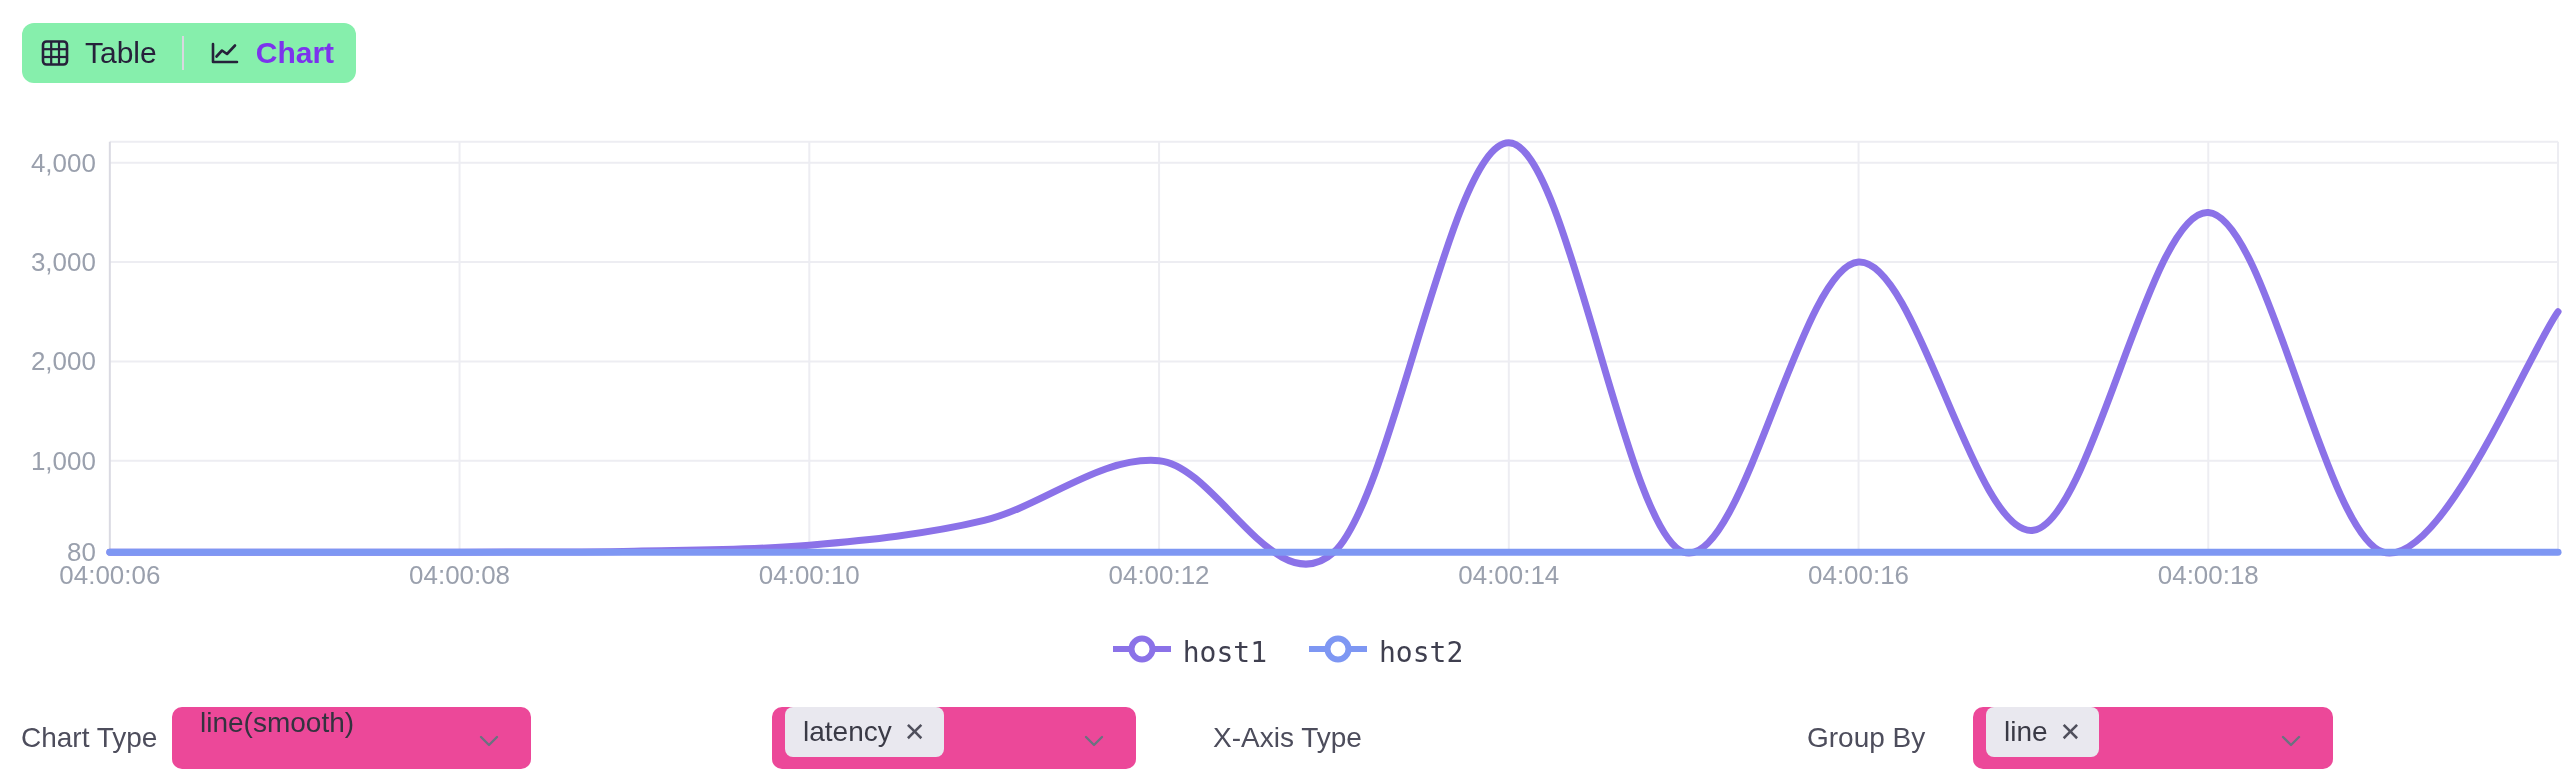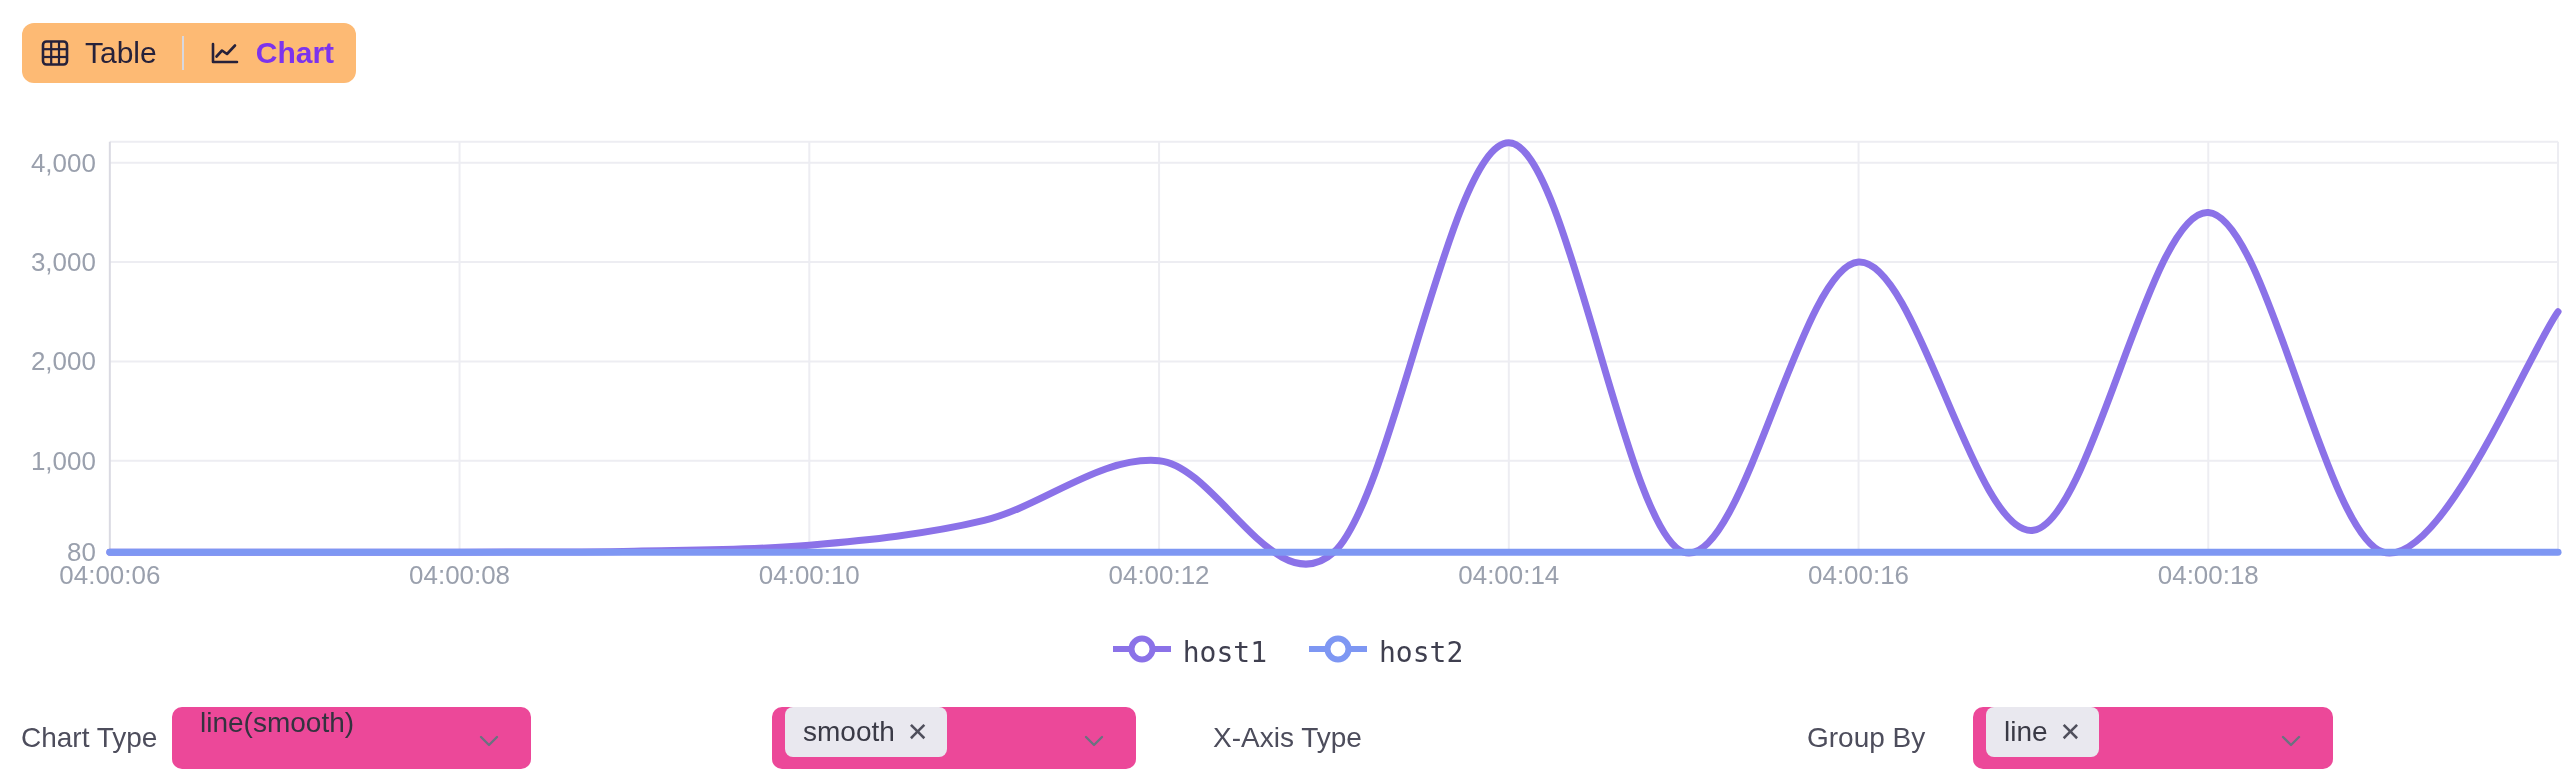--- a/index.html
+++ b/index.html
@@ -2,21 +2,21 @@
 <html><head>
 <meta charset="utf-8">
 <style>
   * { margin:0; padding:0; box-sizing:border-box; }
   html,body { background:#ffffff; }
   body { width:2576px; height:773px; position:relative; overflow:hidden;
          font-family:"Liberation Sans", sans-serif; }
 
   
   .view-toggle { position:absolute; left:22px; top:23px; height:60px;
-    background:#fdba74; border-radius:12px; display:flex; align-items:center;
+    background:#86efac; border-radius:12px; display:flex; align-items:center;
     padding:0 22px 0 18px; }
   .toggle-btn { display:flex; align-items:center; gap:15px; cursor:pointer; }
   .toggle-btn .t-label { font-size:30px; color:#26213a; font-weight:500; }
   .toggle-btn.active .t-label { color:#7c33ed; font-weight:700; }
   .toggle-divider { width:2px; height:34px; background:#d8d8df; margin:0 25px; }
 
   
   #chart-svg { position:absolute; left:0; top:0; }
   .legend { position:absolute; left:0; top:628px; width:2576px; display:flex;
     justify-content:center; align-items:center; gap:42px; }
@@ -119,21 +119,21 @@
     <span class="dd-value">line(smooth)</span>
     <span class="dd-chevron">
       <svg width="20" height="12" viewBox="0 0 20 12">
           <polyline points="2,2 10,10 18,2" fill="none" stroke="#6b7280" stroke-width="2.4" stroke-linecap="round" stroke-linejoin="round"></polyline>
         </svg>
     </span>
   </div>
 
   <div class="dropdown" style="left:772px; width:364px;">
     <span class="tag">
-      <span class="tag-text">smooth</span>
+      <span class="tag-text">latency</span>
       <span class="tag-x">✕</span>
     </span>
     <span class="dd-chevron">
       <svg width="20" height="12" viewBox="0 0 20 12">
           <polyline points="2,2 10,10 18,2" fill="none" stroke="#6b7280" stroke-width="2.4" stroke-linecap="round" stroke-linejoin="round"></polyline>
         </svg>
     </span>
   </div>
 
   <span class="ctl-label" style="left:1207px;">X-Axis Type</span>

